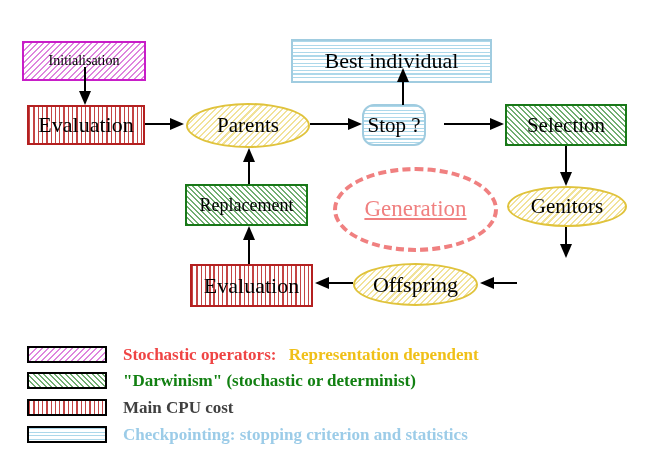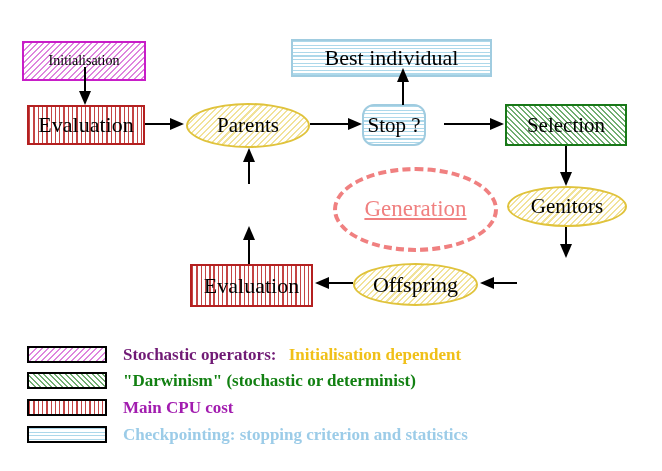--- a/index.html
+++ b/index.html
@@ -33,50 +33,51 @@
   .vline{position:absolute;width:2px;background:#000;}
   .ah{position:absolute;width:0;height:0;}
   .ah-down{border-left:6px solid transparent;border-right:6px solid transparent;border-top:14px solid #000;}
   .ah-up{border-left:6px solid transparent;border-right:6px solid transparent;border-bottom:14px solid #000;}
   .ah-left{border-top:6px solid transparent;border-bottom:6px solid transparent;border-right:14px solid #000;}
   .ah-right{border-top:6px solid transparent;border-bottom:6px solid transparent;border-left:14px solid #000;}
 
   
   .swatch{position:absolute;left:27px;width:80px;height:17px;box-sizing:border-box;border:2px solid;}
   .legend-text{position:absolute;left:123px;font-weight:bold;font-size:17px;white-space:nowrap;}
-  .c-magenta{color:#701a75;}
+  .c-magenta{color:#ef4444;}
   .c-gold{color:#f0c018;}
   .c-green{color:#128012;}
-  .c-red{color:#a21caf;}
+  .c-red{color:#404040;}
   .c-cyan{color:#9ccce8;}
 </style>
 </head>
 <body>
 
 <div id="stage">
 
   <div class="node box hatch-magenta" style="left:22px;top:27px;width:124px;height:40px;font-size:14px;margin-top:14px;">Initialisation</div>
 
   <div class="node box stripe-red" style="left:27px;top:105px;width:118px;height:40px;font-size:22px;">Evaluation</div>
 
   <div class="node ellipse" style="left:186px;top:103px;width:124px;height:45px;font-size:21px;">Parents</div>
 
-  <div class="node box stripe-cyan" style="left:291px;top:39px;width:201px;height:38px;font-size:22px;">Best individual</div>
+  <div class="node box stripe-cyan" style="left:291px;top:39px;width:201px;height:44px;font-size:22px;">Best individual</div>
 
   <div class="node box stripe-cyan rounded" style="left:362px;top:104px;width:64px;height:42px;font-size:21px;">Stop ?</div>
 
   <div class="node box hatch-green" style="left:505px;top:104px;width:122px;height:42px;font-size:21px;">Selection</div>
 
   <div class="node ellipse" style="left:507px;top:186px;width:120px;height:41px;font-size:21px;">Genitors</div>
 
 
   <div class="node ellipse" style="left:353px;top:263px;width:125px;height:43px;font-size:22px;">Offspring</div>
 
   <div class="node box stripe-red" style="left:190px;top:264px;width:123px;height:43px;font-size:22px;">Evaluation</div>
 
+  <div class="node box hatch-green" style="left:185px;top:184px;width:123px;height:42px;font-size:18px;">Replacement</div>
 
   <div class="node dashed-ellipse" style="left:333px;top:167px;width:165px;height:85px;font-size:23px;text-decoration:underline;">Generation</div>
 
   <div>
     <div class="vline" style="left:84px;top:67px;height:26px;"></div>
     <div class="ah ah-down" style="left:79px;top:91px;"></div>
   </div>
 
   <div>
     <div class="hline" style="left:145px;top:123px;width:26px;"></div>
@@ -125,21 +126,21 @@
 
   <div>
     <div class="ah ah-up" style="left:243px;top:148px;"></div>
     <div class="vline" style="left:248px;top:161px;height:23px;"></div>
   </div>
 
   <div>
     <div class="swatch hatch-magenta" style="top:346px;"></div>
     <div class="legend-text" style="top:345px;">
       <span class="c-magenta">Stochastic operators:</span>
-      <span class="c-gold" style="margin-left:8px;">Initialisation dependent</span>
+      <span class="c-gold" style="margin-left:8px;">Representation dependent</span>
     </div>
 
     <div class="swatch hatch-green" style="top:372px;"></div>
     <div class="legend-text c-green" style="top:371px;">"Darwinism" (stochastic or determinist)</div>
 
     <div class="swatch stripe-red" style="top:399px;"></div>
     <div class="legend-text c-red" style="top:398px;">Main CPU cost</div>
 
     <div class="swatch stripe-cyan" style="top:426px;"></div>
     <div class="legend-text c-cyan" style="top:425px;">Checkpointing: stopping criterion and statistics</div>

